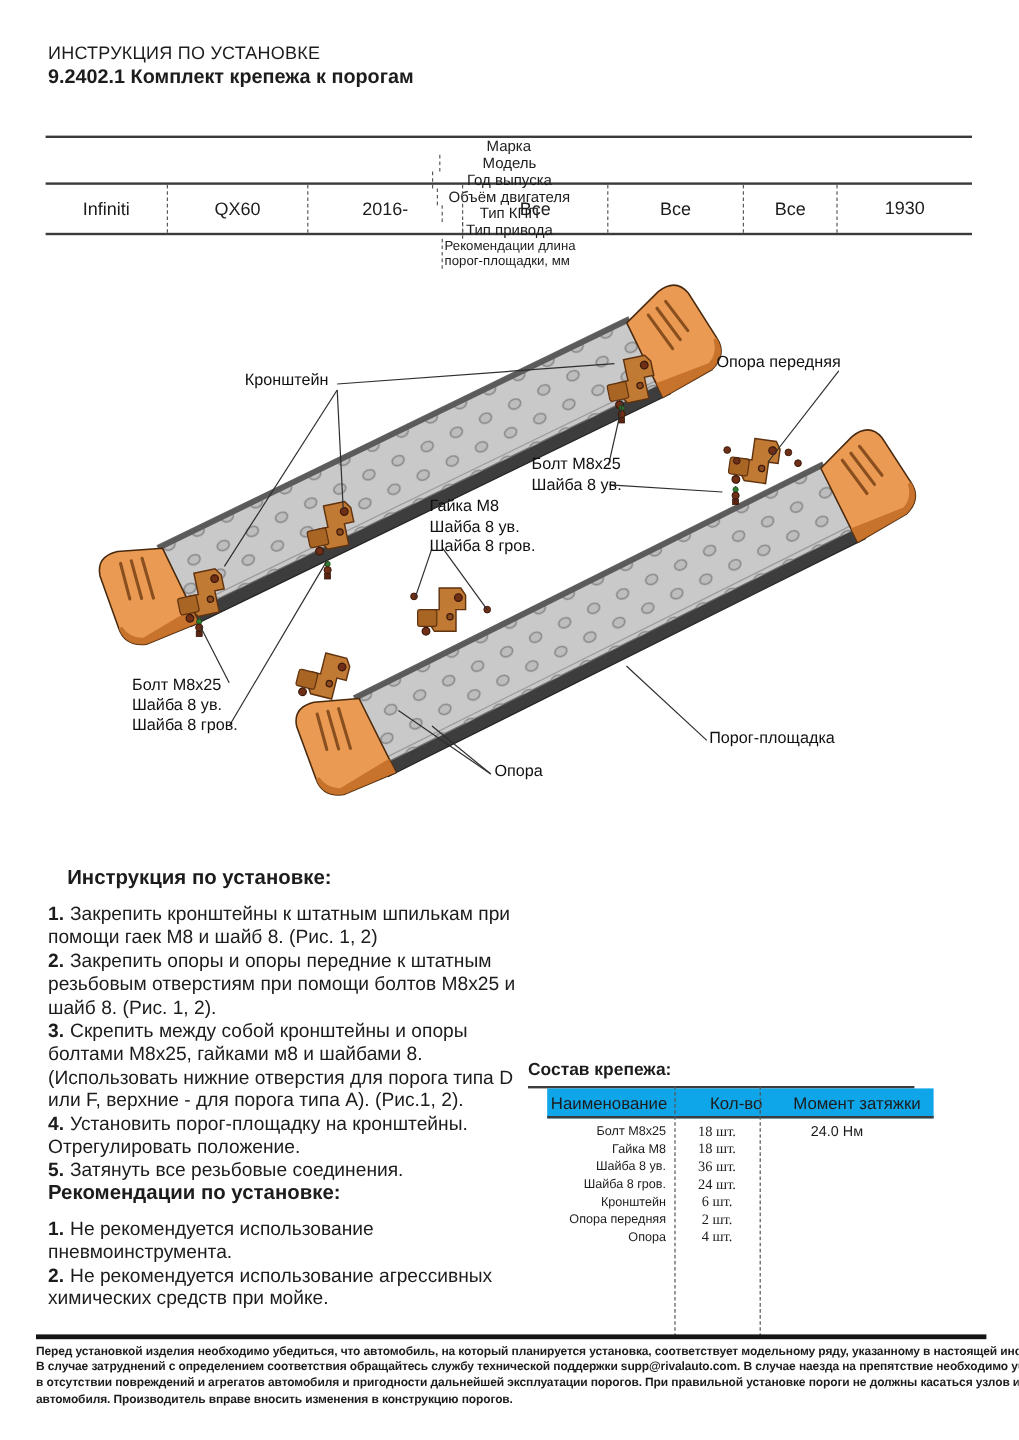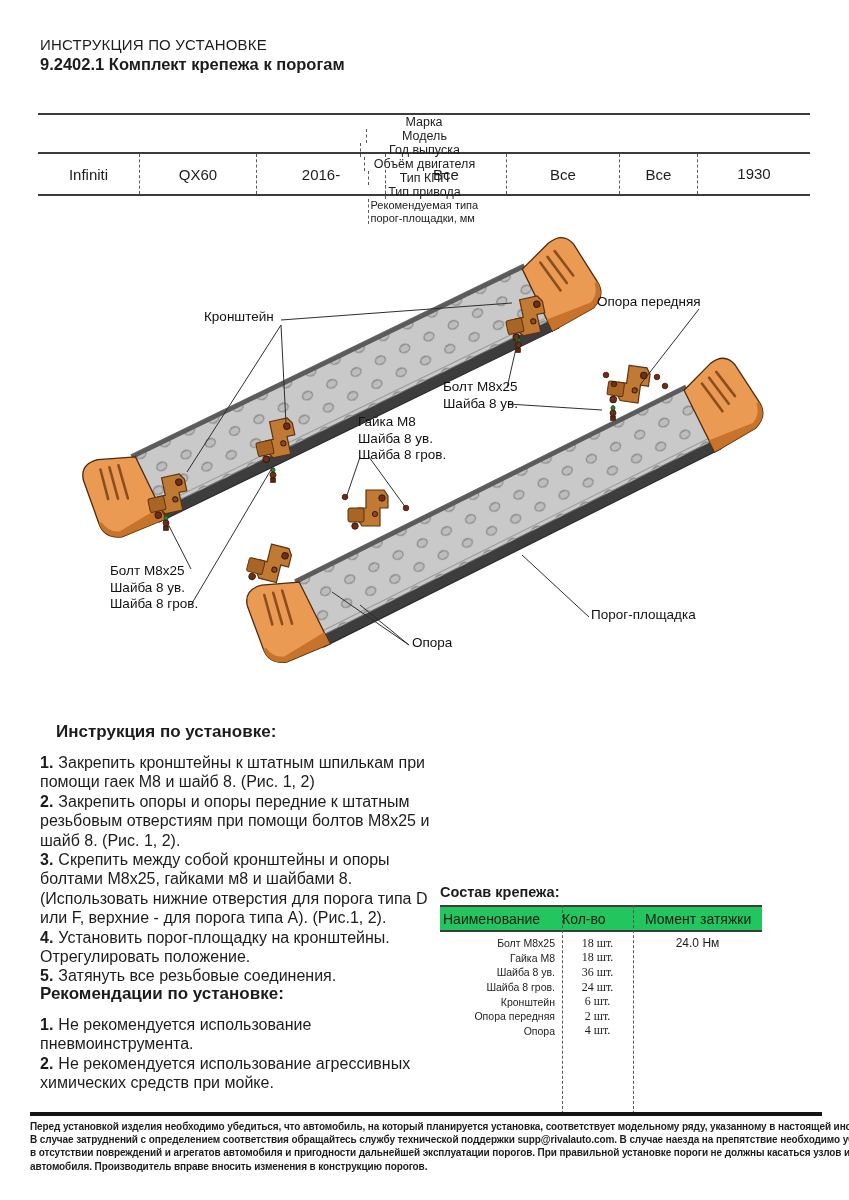--- a/index.html
+++ b/index.html
@@ -22,24 +22,24 @@
   
   .dlabel{font-size:13.5px;line-height:16.5px;color:#111;white-space:nowrap;}
   
   .sec-h{font-size:17px;font-weight:bold;}
   .lines .ln{height:19.4px;font-size:16px;white-space:nowrap;}
   .lines .ln b:not(:empty){margin-right:5px;}
   
   #ptable{left:440px;top:884px;width:322px;height:246px;}
   .pt-head{position:absolute;left:0;top:0;font-size:14.5px;font-weight:bold;white-space:nowrap;}
   .pt-rule{position:absolute;left:0;top:21px;width:322px;border-top:2px solid #3c3c3c;}
-  .pt-hdr{position:absolute;left:0;top:23px;width:322px;height:25px;background:#22c55e;
+  .pt-hdr{position:absolute;left:16px;top:23px;width:322px;height:25px;background:#0ea5e9;
           border-bottom:2px solid #3c3c3c;display:flex;align-items:center;box-sizing:border-box;font-size:14px;}
   .ph-name{width:122px;padding-left:3px;box-sizing:border-box;}
-  .ph-qty{width:71px;}
+  .ph-qty{width:71px;text-align:center;}
   .ph-tq{width:129px;padding-left:12px;box-sizing:border-box;}
   .pt-vline{position:absolute;top:21px;height:209px;border-left:1px dashed #555;}
   .pt-rows{position:absolute;left:0;top:52px;width:322px;}
   .pt-row{display:flex;height:14.6px;align-items:center;}
   .pr-name{width:122px;text-align:right;padding-right:7px;box-sizing:border-box;font-size:10.5px;white-space:nowrap;}
   .pr-qty{width:71px;text-align:center;font-size:12px;font-family:Liberation Serif, serif;}
   .pr-tq{width:129px;text-align:center;font-size:12px;}
   
   #footer{left:30px;top:1112px;width:792px;border-top:4px solid #151515;padding-top:4px;}
   #footer .fl{font-size:10px;font-weight:bold;line-height:13.2px;white-space:nowrap;letter-spacing:-0.1px;}
@@ -58,21 +58,21 @@
 
   <div class="abs" id="vtable">
     <div class="vt-row hdr">
       <div class="vt-cell c1">Марка</div>
       <div class="vt-cell c2">Модель</div>
       <div class="vt-cell c3">Год выпуска</div>
       <div class="vt-cell c4">Объём двигателя</div>
       <div class="vt-cell c5">Тип КПП</div>
       <div class="vt-cell c6">Тип привода</div>
       <div class="vt-cell c7">
-        <div>Рекомендуемая типа</div>
+        <div>Рекомендации длина</div>
         <div>порог-площадки, мм</div>
       </div>
     </div>
     <div class="vt-row dat">
       <div class="vt-cell c1">Infiniti</div>
       <div class="vt-cell c2">QX60</div>
       <div class="vt-cell c3">2016-</div>
       <div class="vt-cell c4">Все</div>
       <div class="vt-cell c5">Все</div>
       <div class="vt-cell c6">Все</div>

